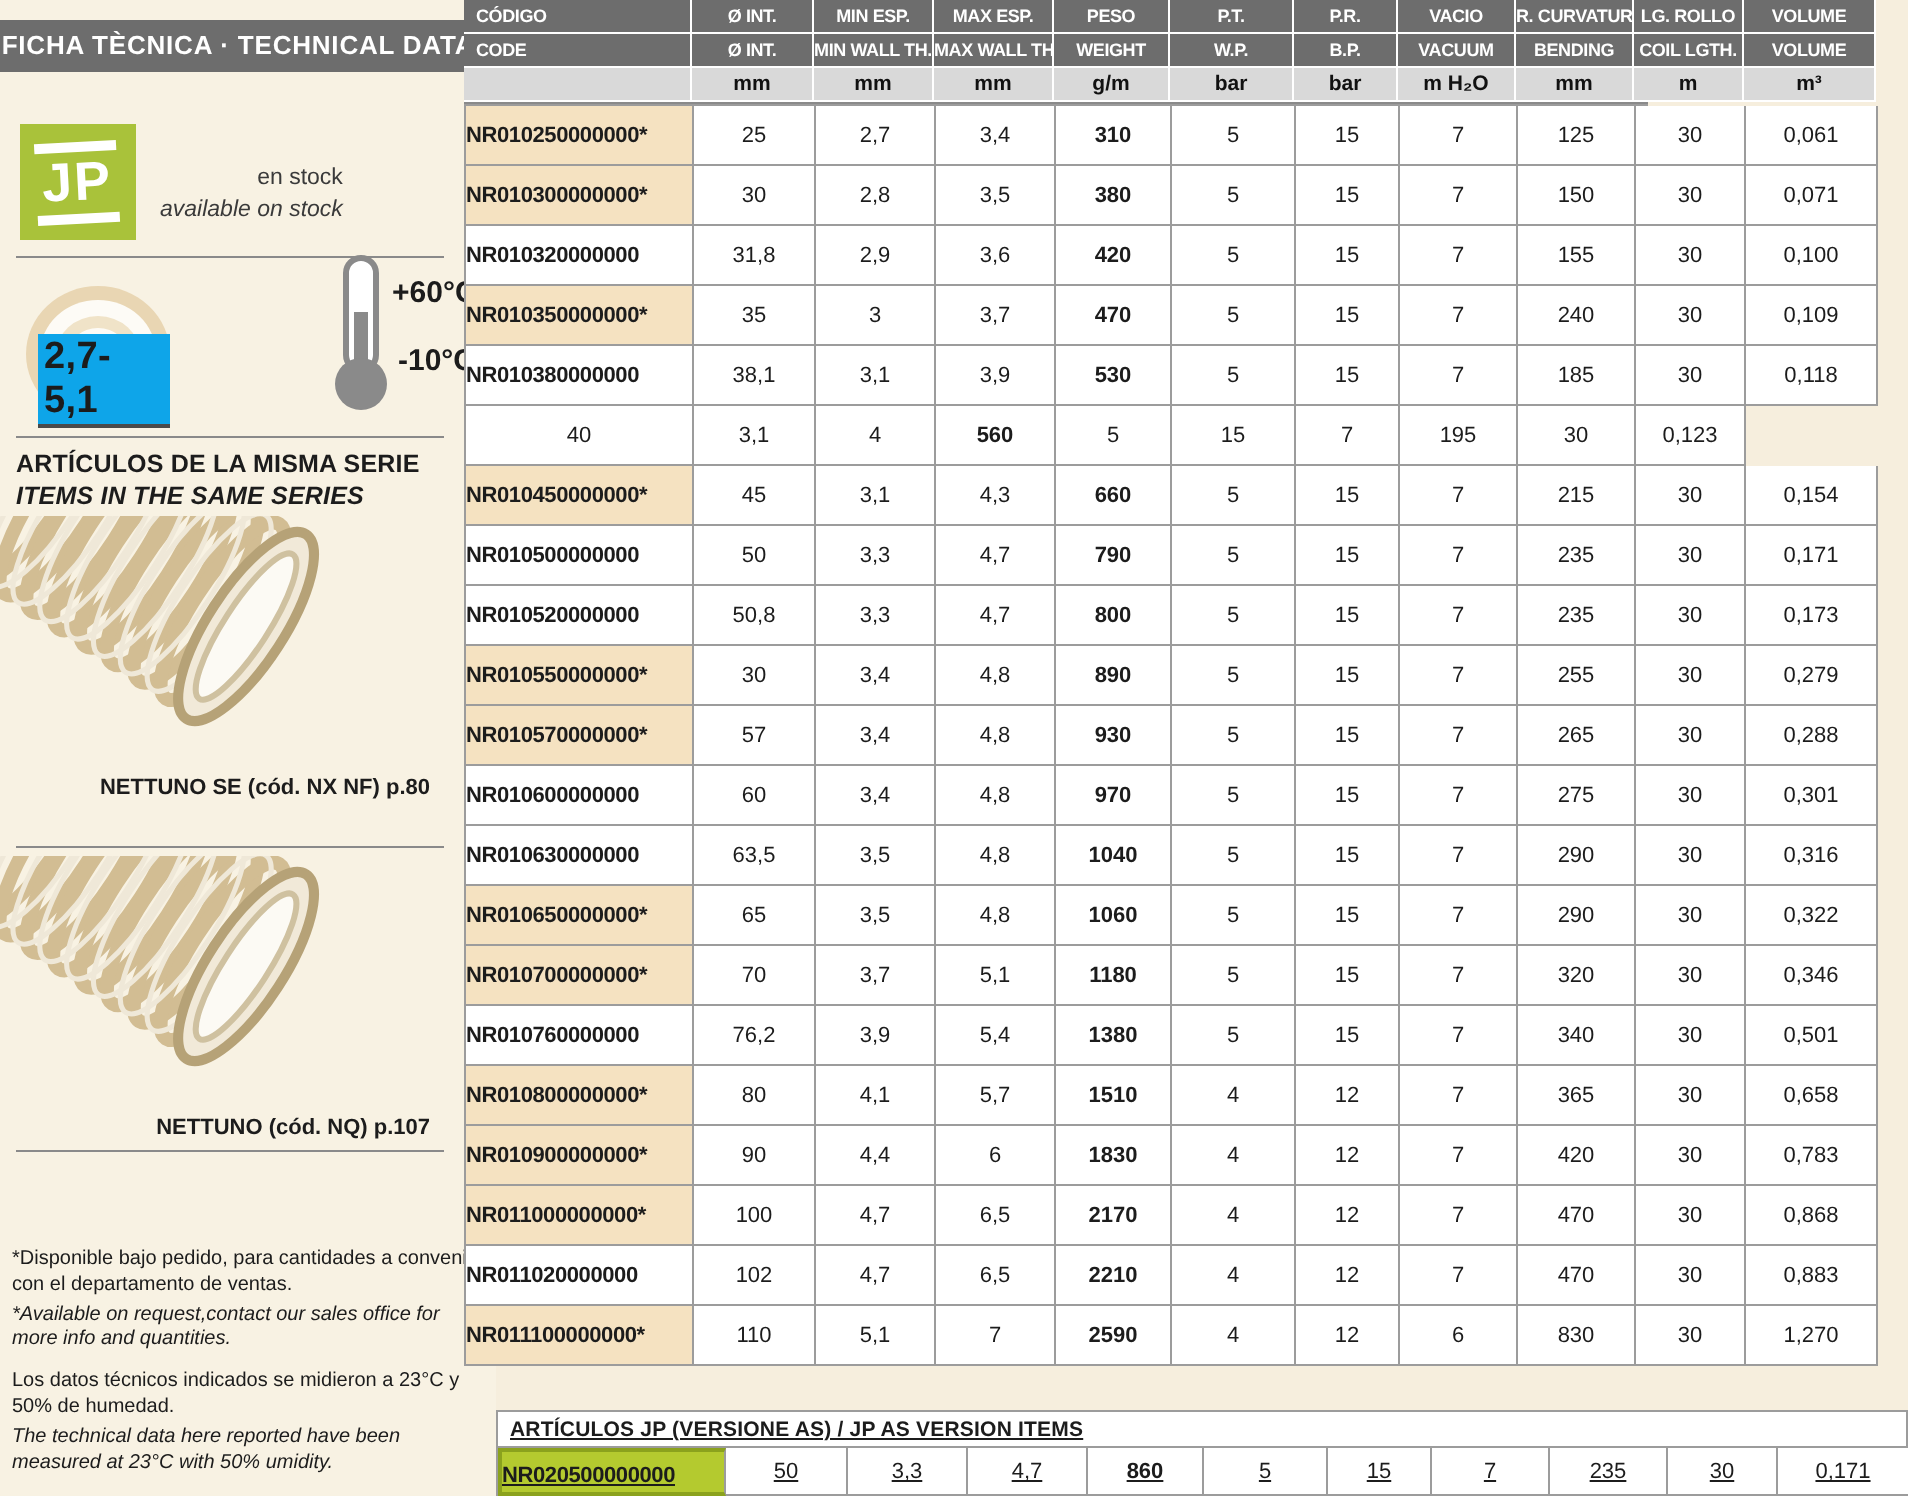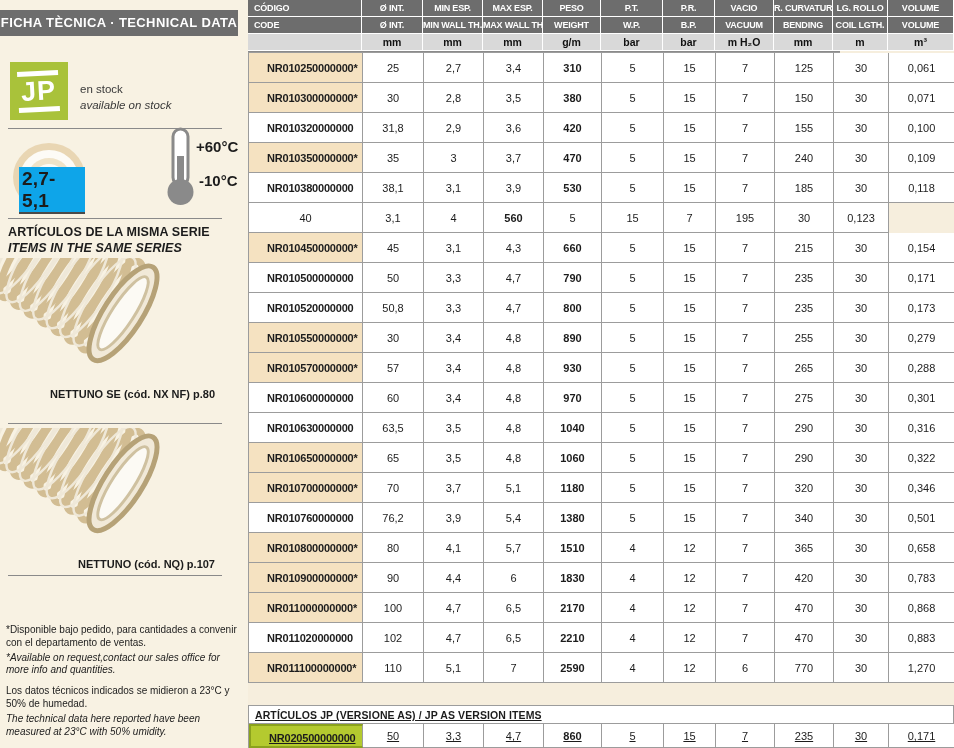--- a/index.html
+++ b/index.html
@@ -20,21 +20,21 @@
   }
   .jp-logo {
     position:absolute; left:10px; top:62px; width:58px; height:58px;
     background:#a9c23a; display:flex; align-items:center; justify-content:center;
   }
   .jp-logo span {
     color:#fff; font-weight:bold; font-size:27px; letter-spacing:1px;
     border-top:5px solid #fff; border-bottom:5px solid #fff;
     padding:0 3px; transform:rotate(-3deg);
   }
-  .stock-text { position:absolute; left:80px; top:82px; font-size:11.5px; color:#3a3a3a; line-height:1.35; }
+  .stock-text { position:absolute; left:80px; top:82px; font-size:11.5px; color:#3a3a3a; line-height:1.35;text-align:right; }
   .stock-text .en { font-style:italic; }
   .divider { position:absolute; left:8px; width:214px; border-top:1px solid #8a8a8a; }
   .d1{top:128px} .d2{top:218px} .d3{top:423px} .d4{top:575px}
 
   .cross-icon { position:absolute; left:13px; top:143px; width:72px; height:68px; }
   .cross-icon .ring1 { position:absolute; inset:0; border-radius:50%; background:#e9d6b3; }
   .cross-icon .ring2 { position:absolute; inset:7px; border-radius:50%; background:#fdfbf6; }
   .cross-icon .ring3 { position:absolute; inset:15px; border-radius:50%; background:#f0e3c8; }
   .cross-icon .ring4 { position:absolute; inset:21px; border-radius:50%; background:#fdfbf6; }
   .wall-range {
@@ -53,42 +53,42 @@
   .hb1 { top:258px; } .hb2 { top:428px; }
   .hose-caption { position:absolute; width:215px; text-align:right; font-weight:bold; font-size:11px; }
   .hc1 { top:388px; left:0; } .hc2 { top:558px; left:0; }
 
   .footnotes { position:absolute; left:6px; top:624px; width:232px; font-size:10px; line-height:1.28; }
   .footnotes p { margin-bottom:2px; }
   .footnotes .en { font-style:italic; }
   .footnotes .block2 { margin-top:8px; }
 
   
-  .main  { position:absolute; left:248px; top:0; width:592px; }
+  .main  { position:absolute; left:232px; top:0; width:592px; }
   .grid-row {
     display:grid;
     grid-template-columns:114px 61px 60px 60px 58px 62px 52px 59px 59px 55px 66px;
   }
   .th, .tu {
     height:17px; line-height:17px; text-align:center; font-weight:bold;
     border-right:1px solid #fff; border-bottom:1px solid #fff;
     overflow:hidden; white-space:nowrap;
   }
   .th { background:#6d6d6d; color:#fff; font-size:9px; letter-spacing:-0.2px; }
   .tu { background:#d9d9d9; color:#111; font-size:10.5px; }
   .th.first, .tu.first { text-align:left; padding-left:6px; }
   #units { border-bottom:1px solid #8a8a8a; }
 
   .tbody { border-left:1px solid #9c9c9c; border-top:1px solid #9c9c9c; }
   .trow .td {
     height:30px; line-height:30px; background:#fff;
     border-right:1px solid #9c9c9c; border-bottom:1px solid #9c9c9c;
     font-size:11px; text-align:center; overflow:hidden; white-space:nowrap;
   }
-  .trow .code { font-weight:bold; text-align:left; padding-left:18px; font-size:11px; letter-spacing:-0.2px; }
+  .trow .code { font-weight:bold; text-align:left; padding-left:0; font-size:11px; letter-spacing:-0.2px; }
   .trow.hl .code { background:#f5e2c1; }
   .trow .bold { font-weight:bold; }
 
   
   .as-section { position:absolute; left:248px; top:705px; width:706px;text-decoration:underline; }
   .as-header {
     height:18px; line-height:18px; background:#fff;
     border:1px solid #9c9c9c; border-bottom:none;
     font-weight:bold; font-size:10.5px; padding-left:6px; letter-spacing:.1px;
   }
@@ -508,21 +508,21 @@
       </div>
       <div class="grid-row trow hl">
         <div class="td code">NR011100000000*</div>
         <div class="td num">110</div>
         <div class="td num">5,1</div>
         <div class="td num">7</div>
         <div class="td num bold">2590</div>
         <div class="td num">4</div>
         <div class="td num">12</div>
         <div class="td num">6</div>
-        <div class="td num">770</div>
+        <div class="td num">830</div>
         <div class="td num">30</div>
         <div class="td num">1,270</div>
       </div>
     </div>
 </div>
 
 <div class="as-section">
   <div class="as-header">ARTÍCULOS JP (VERSIONE AS) / JP AS VERSION ITEMS</div>
   <div id="as-row">
       <div class="grid-row trow">

